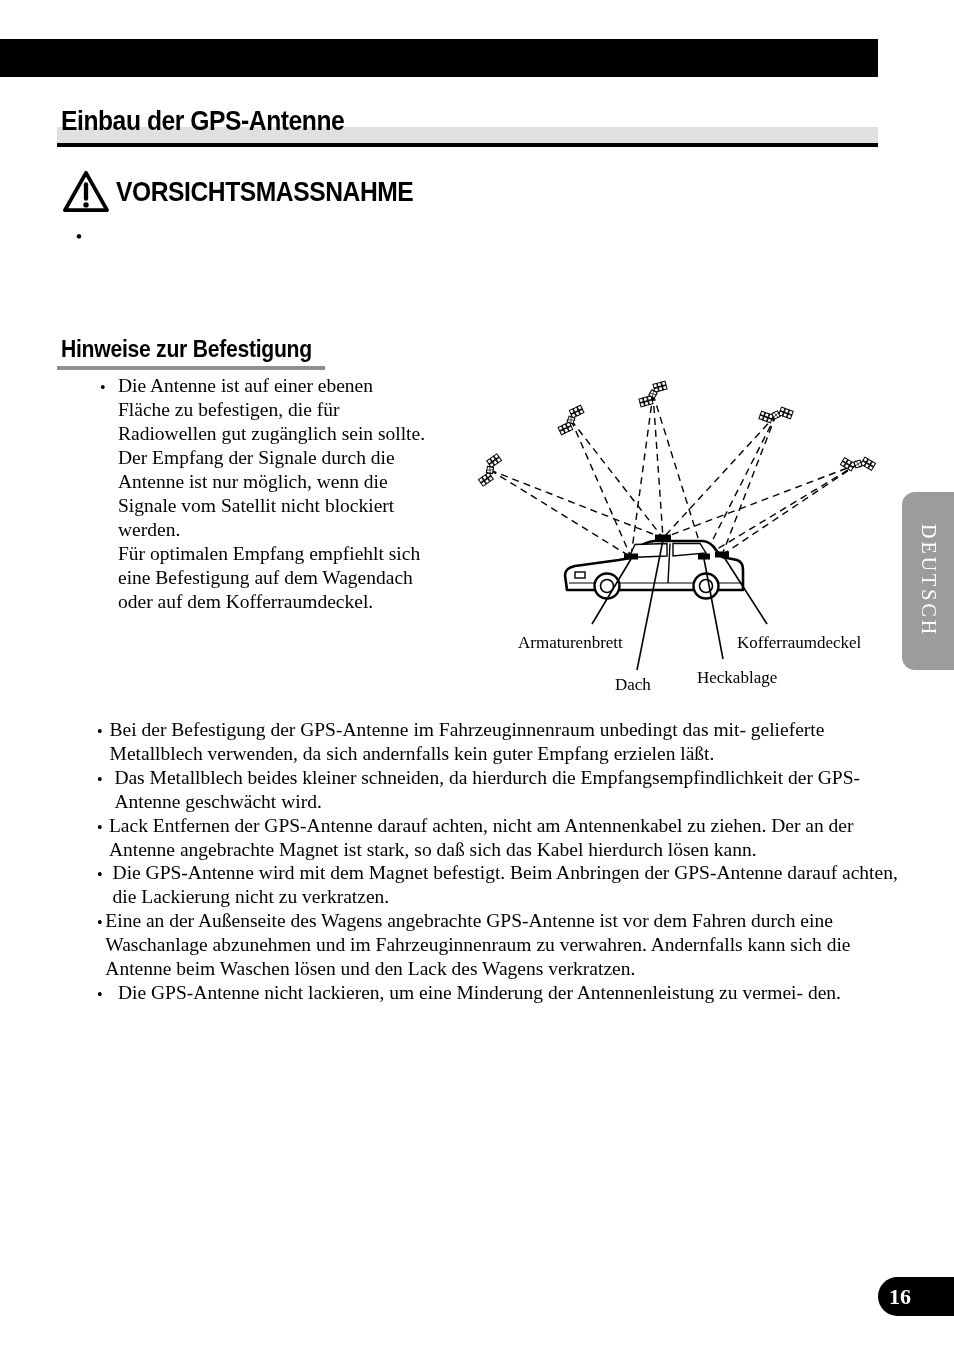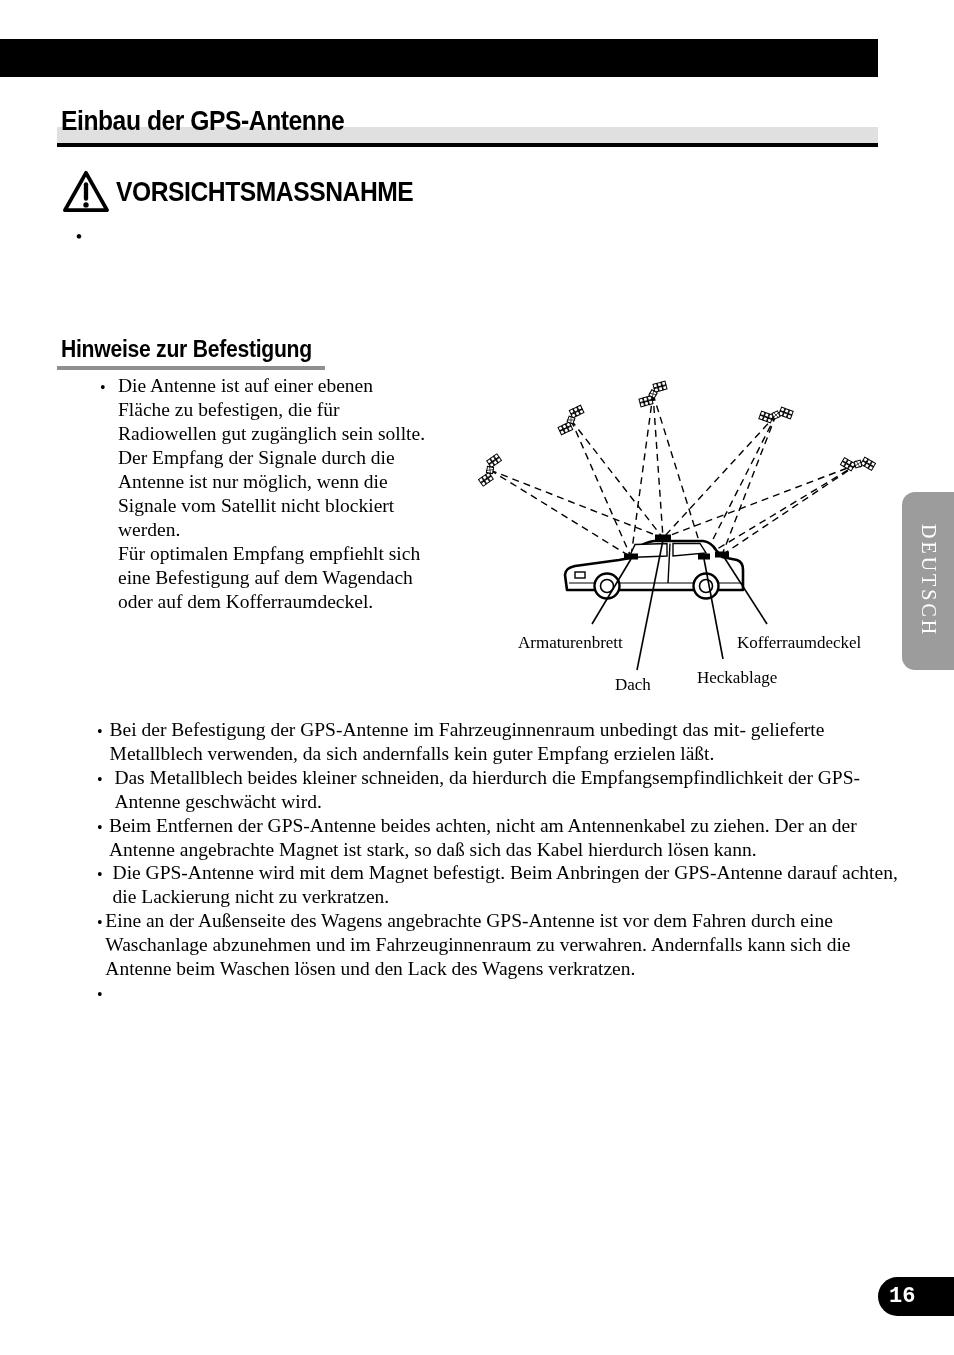--- a/index.html
+++ b/index.html
@@ -33,21 +33,21 @@
            font-size:19.5px;line-height:23.9px;}
   .notes li{display:flex;align-items:flex-start;}
   .notes .marker{width:21px;font-size:16px;padding-top:2px;}
   .deutsch-tab{position:absolute;left:902px;top:492px;width:52px;height:178px;background:#9c9c9c;
            border-radius:13px 0 0 13px;display:flex;align-items:center;justify-content:center;}
   .deutsch-tab .vtext{writing-mode:vertical-rl;color:#fff;font-size:20px;letter-spacing:3px;
            font-family:"Liberation Serif",serif;}
   .page-pill{position:absolute;left:878px;top:1277px;width:76px;height:39px;background:#000;
            border-radius:20px 0 0 20px;display:flex;align-items:center;}
   .page-pill .num{color:#fff;font-weight:bold;font-size:22px;padding-left:11px;
-           font-family:Liberation Mono, monospace;}
+           font-family:Liberation Serif, serif;}
   svg text{font-family:"Liberation Serif",serif;font-size:17px;fill:#000;}
 </style>
 </head>
 <body>
 
 <div class="page">
 
   <div class="topbar"></div>
 
   <div class="heading-strip"></div>
@@ -172,37 +172,39 @@
       <span class="txt">Bei der Befestigung der GPS-Antenne im Fahrzeuginnenraum unbedingt das mit-
 gelieferte Metallblech verwenden, da sich andernfalls kein guter Empfang erzielen läßt.</span>
     </li>
     <li>
       <span class="marker">•</span>
       <span class="txt">Das Metallblech beides kleiner schneiden, da hierdurch die Empfangsempfindlichkeit der
 GPS-Antenne geschwächt wird.</span>
     </li>
     <li>
       <span class="marker">•</span>
-      <span class="txt">Beim Entfernen der GPS-Antenne beides achten, nicht am Antennenkabel zu ziehen.
+      <span class="txt">Lack Entfernen der GPS-Antenne darauf achten, nicht am Antennenkabel zu ziehen.
 Der an der Antenne angebrachte Magnet ist stark, so daß sich das Kabel hierdurch lösen
 kann.</span>
     </li>
     <li>
       <span class="marker">•</span>
       <span class="txt">Die GPS-Antenne wird mit dem Magnet befestigt. Beim Anbringen der GPS-Antenne
 darauf achten, die Lackierung nicht zu verkratzen.</span>
     </li>
     <li>
       <span class="marker">•</span>
       <span class="txt">Eine an der Außenseite des Wagens angebrachte GPS-Antenne ist vor dem Fahren durch
 eine Waschanlage abzunehmen und im Fahrzeuginnenraum zu verwahren. Andernfalls
 kann sich die Antenne beim Waschen lösen und den Lack des Wagens verkratzen.</span>
     </li>
     <li>
       <span class="marker">•</span>
+      <span class="txt">Die GPS-Antenne nicht lackieren, um eine Minderung der Antennenleistung zu vermei-
+den.</span>
     </li>
   </ul>
 
   <div class="deutsch-tab">
     <span class="vtext">DEUTSCH</span>
   </div>
 
   <div class="page-pill">
     <span class="num">16</span>
   </div>

